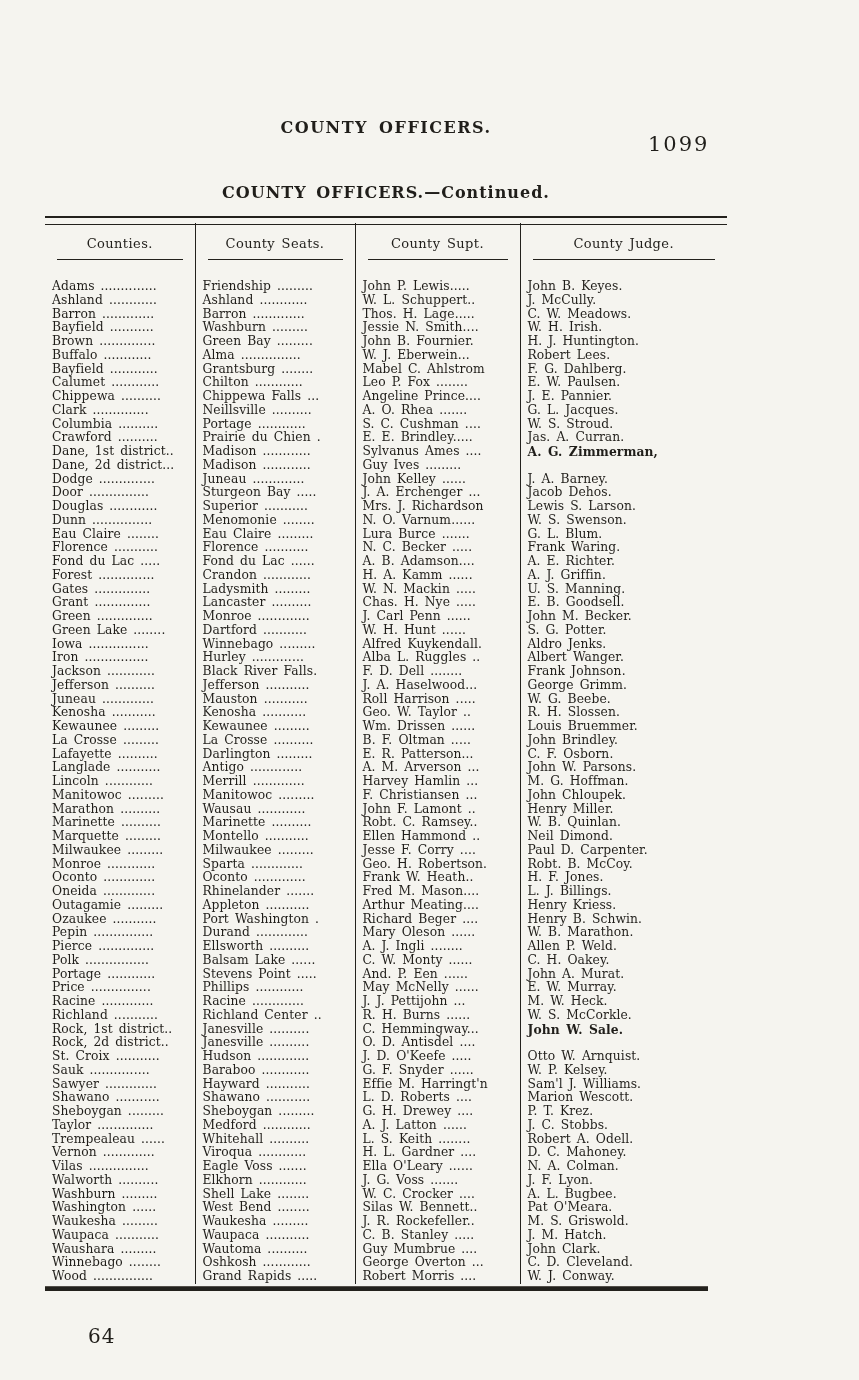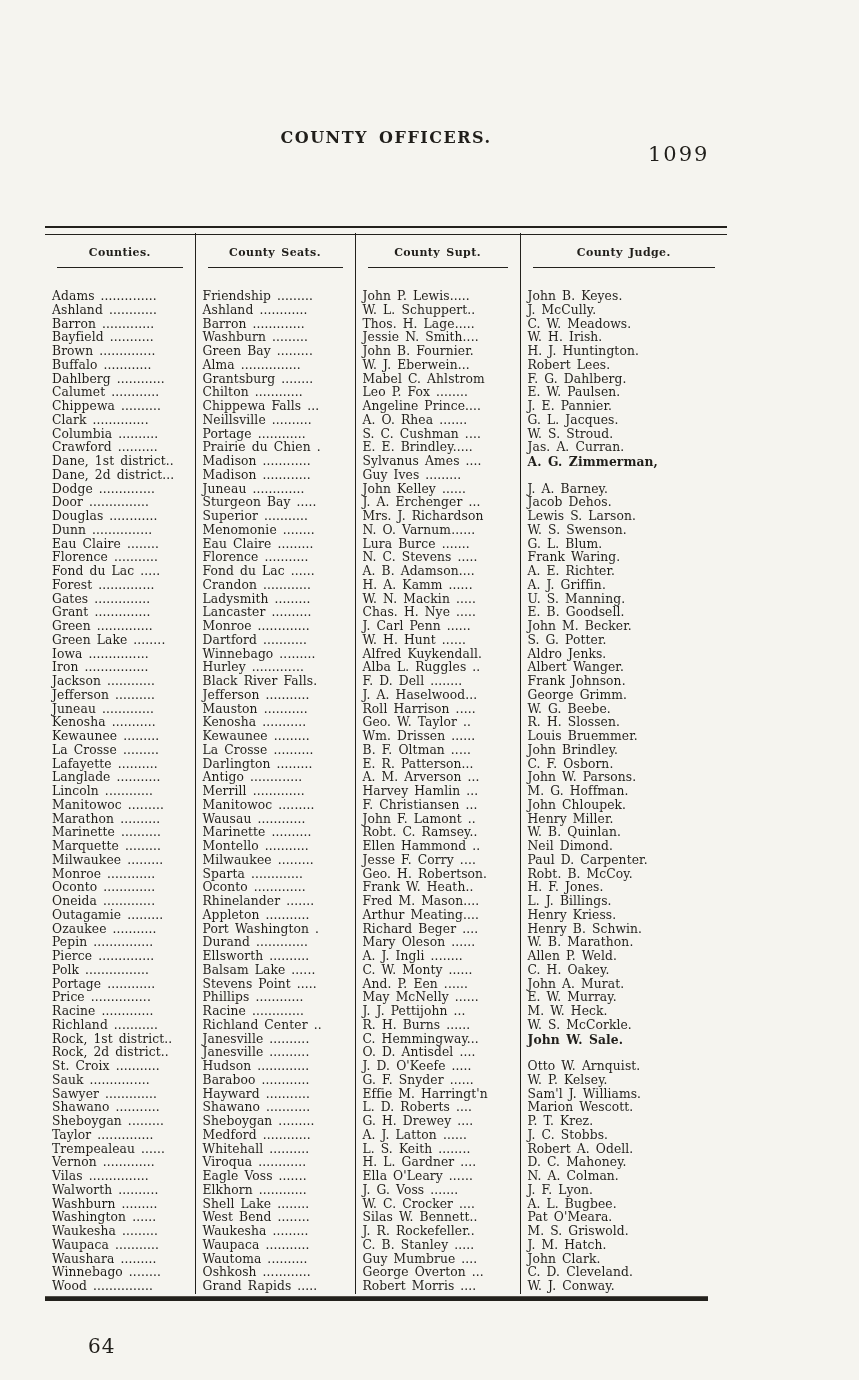--- a/index.html
+++ b/index.html
@@ -4,21 +4,21 @@
 <style>
   html, body { margin: 0; padding: 0; }
   body {
     width: 859px; height: 1380px;
     background: #f5f4ef;
     font-family: "DejaVu Serif", serif;
     color: #201e1a;
     position: relative;
     overflow: hidden;
   }
-  .page { position: absolute; inset: 0; margin-top: 10px; }
+  .page { position: absolute; inset: 0; }
 
   .running-head {
     position: absolute; top: 118px; left: 45px; width: 682px;
     text-align: center; font-size: 16px; font-weight: 700;
     letter-spacing: 1.5px; word-spacing: 4px;
   }
   .page-number {
     position: absolute; top: 132px; left: 648px;
     font-size: 21px; letter-spacing: 2px;
   }
@@ -38,21 +38,21 @@
     position: absolute; left: 45px; top: 223px; width: 682px;
     border-collapse: collapse; table-layout: fixed;
   }
   table.officers col.c1 { width: 150px; }
   table.officers col.c2 { width: 160px; }
   table.officers col.c3 { width: 165px; }
   table.officers col.c4 { width: 207px; }
 
   table.officers th {
     height: 57px; vertical-align: top;
-    font-weight: 700; font-size: 11px;
+    font-weight: 400; font-size: 13px;
     padding: 0; position: relative;
   }
   th .hlabel { margin-top: 13px; text-align: center; letter-spacing: 0.4px; word-spacing: 2px; }
   th .hrule { border-top: 1.7px solid #23211c; margin: 8px 12px 0 12px; }
 
   table.officers td {
     font-size: 12.3px; line-height: 13.75px; height: 13.75px;
     padding: 0 0 0 7px; white-space: nowrap; overflow: hidden;
     vertical-align: top; letter-spacing: 0.1px; word-spacing: 2px;
   }
@@ -69,20 +69,21 @@
     font-size: 20px; letter-spacing: 1px;
   }
 </style>
 </head>
 <body>
 
 <div class="page">
 
   <div class="running-head">COUNTY OFFICERS.</div>
   <div class="page-number">1099</div>
+  <div class="table-title">COUNTY OFFICERS.—Continued.</div>
 
   <div class="top-rule"></div>
 
   <table class="officers">
     <colgroup>
       <col class="c1">
         <col class="c2">
         <col class="c3">
         <col class="c4">
     </colgroup>
@@ -137,21 +138,21 @@
           <td class="bcol">John B. Fournier.</td>
           <td>H. J. Huntington.</td>
         </tr>
         <tr>
           <td class="bcol">Buffalo ............</td>
           <td class="bcol">Alma ...............</td>
           <td class="bcol">W. J. Eberwein...</td>
           <td>Robert Lees.</td>
         </tr>
         <tr>
-          <td class="bcol">Dahlberg ............</td>
+          <td class="bcol">Bayfield ............</td>
           <td class="bcol">Grantsburg ........</td>
           <td class="bcol">Mabel C. Ahlstrom</td>
           <td>F. G. Dahlberg.</td>
         </tr>
         <tr>
           <td class="bcol">Calumet ............</td>
           <td class="bcol">Chilton ............</td>
           <td class="bcol">Leo P. Fox ........</td>
           <td>E. W. Paulsen.</td>
         </tr>
@@ -216,21 +217,21 @@
         </tr>
         <tr>
           <td class="bcol">Eau Claire ........</td>
           <td class="bcol">Eau Claire .........</td>
           <td class="bcol">Lura Burce .......</td>
           <td>G. L. Blum.</td>
         </tr>
         <tr>
           <td class="bcol">Florence ...........</td>
           <td class="bcol">Florence ...........</td>
-          <td class="bcol">N. C. Stevens .....</td>
+          <td class="bcol">N. C. Becker .....</td>
           <td>Frank Waring.</td>
         </tr>
         <tr>
           <td class="bcol">Fond du Lac .....</td>
           <td class="bcol">Fond du Lac ......</td>
           <td class="bcol">A. B. Adamson....</td>
           <td>A. E. Richter.</td>
         </tr>
         <tr>
           <td class="bcol">Forest ..............</td>

